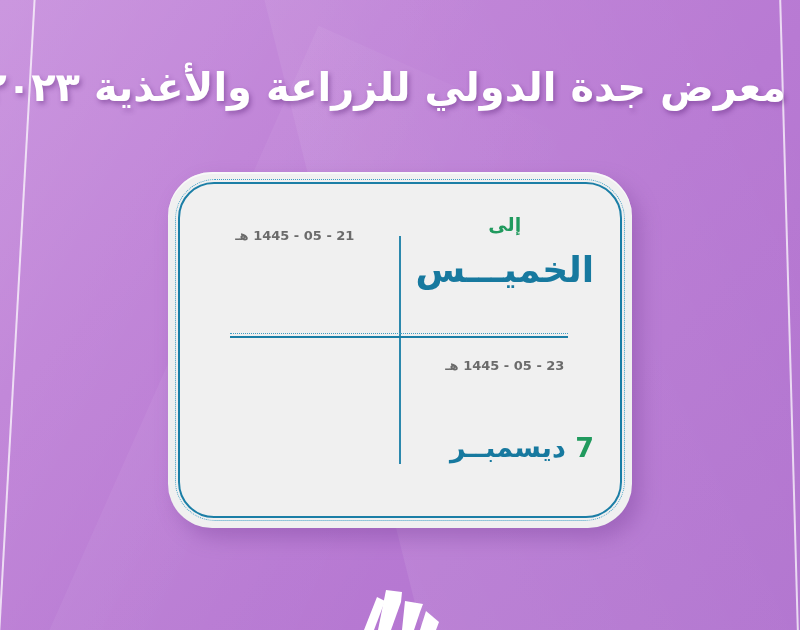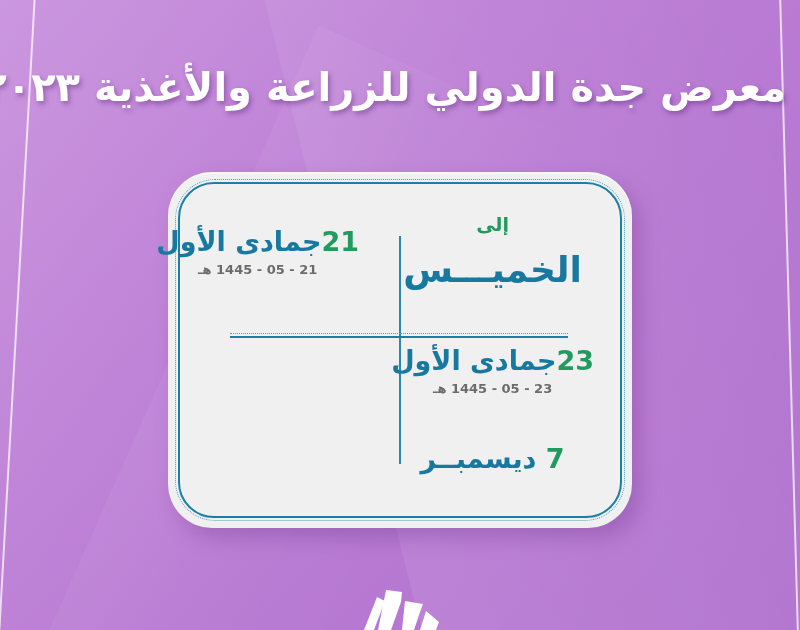--- a/index.html
+++ b/index.html
@@ -197,21 +197,21 @@
   }
   .sub {
     color: #6b6b6b;
     font-size: 13px;
     font-weight: 700;
     margin-top: 4px;
     letter-spacing: 0.4px;
     white-space: nowrap;
   }
   .row-hijri { padding-top: 26px; }
-  .row-greg  { padding-top: 18px; }
+  .row-greg  { padding-top: 18px; text-align: right; }
 
   
   .leaf {
     position: absolute;
     bottom: 0;
     left: 50%;
     margin-left: -56px;
     width: 112px;
     height: 46px;
   }
@@ -240,25 +240,23 @@
       <div class="vdivider"></div>
       <div class="hrule hrule-right"></div>
       <div class="hrule hrule-left"></div>
 
       <div class="cell">
         <div class="lbl">إلى</div>
         <div class="weekday">الخميـــس</div>
       </div>
 
       <div class="cell row-hijri">
-        <div class="hijri-main"><span class="num">21</span><span>جمادى الأول</span></div>
         <div class="sub">21 - 05 - 1445 هـ</div>
       </div>
       <div class="cell row-hijri">
-        <div class="hijri-main"><span class="num">23</span><span>جمادى الأول</span></div>
         <div class="sub">23 - 05 - 1445 هـ</div>
       </div>
 
       <div class="cell row-greg">
       </div>
       <div class="cell row-greg">
         <div class="greg-main"><span class="num">7</span>&nbsp;<span>ديسمبــر</span></div>
       </div>
 
     </div>

